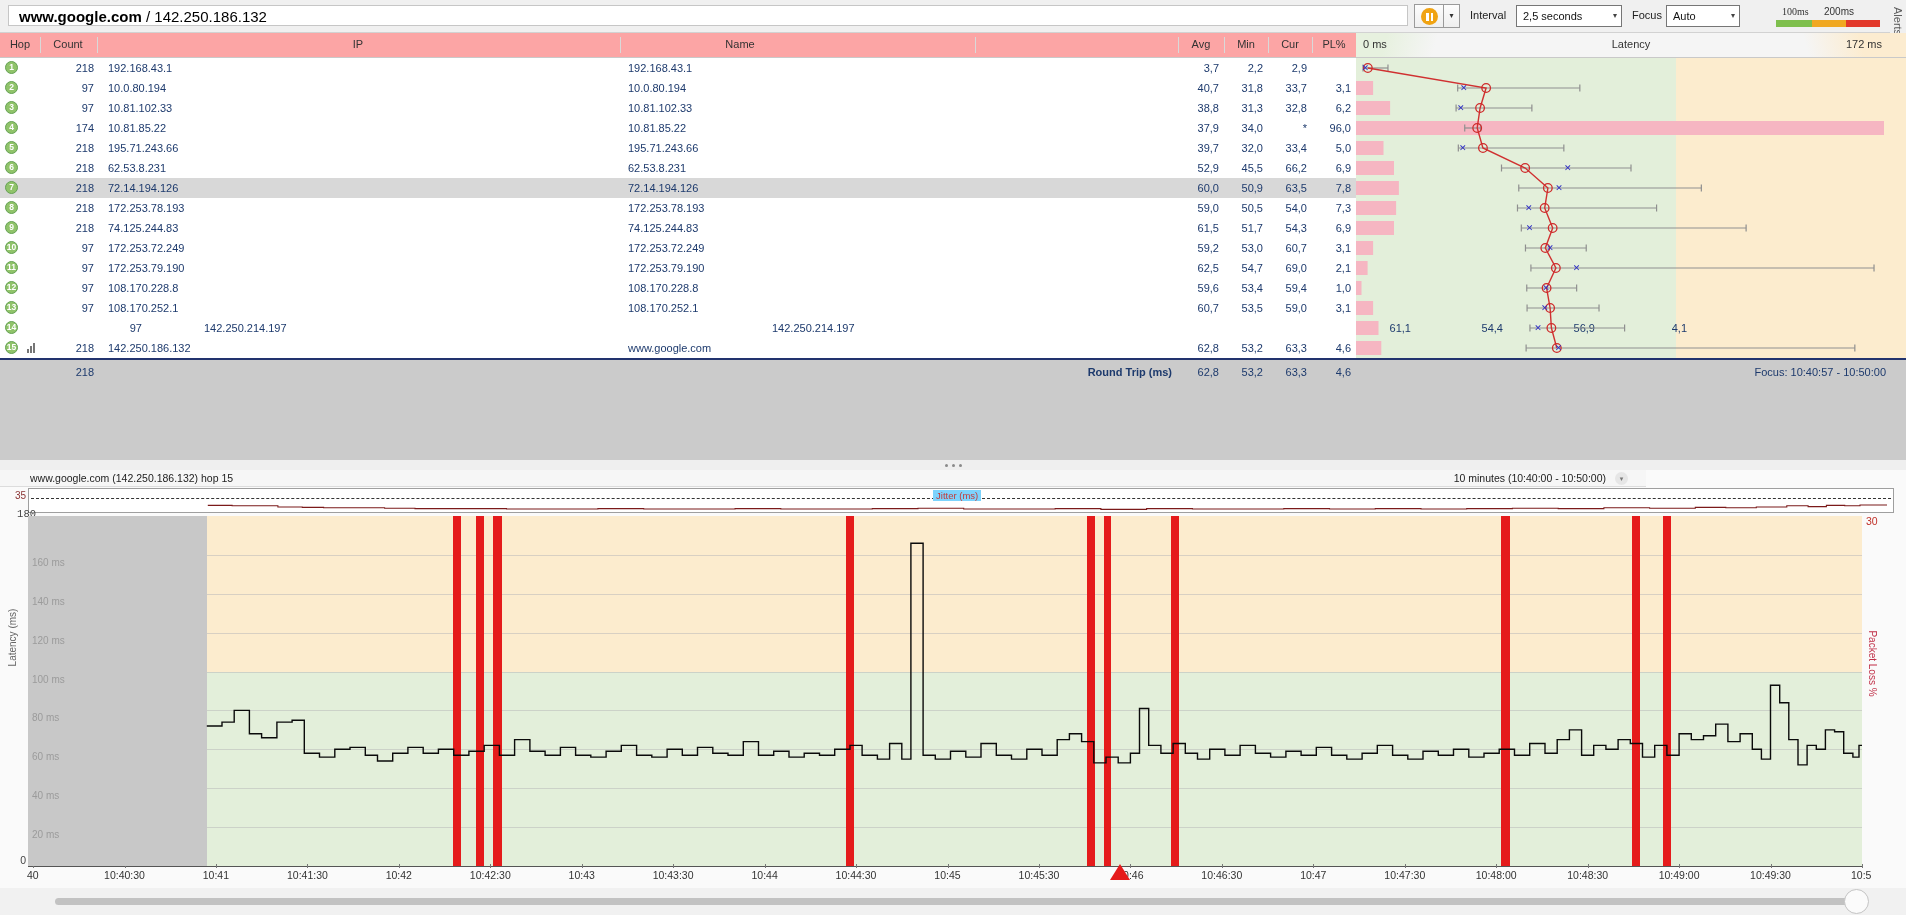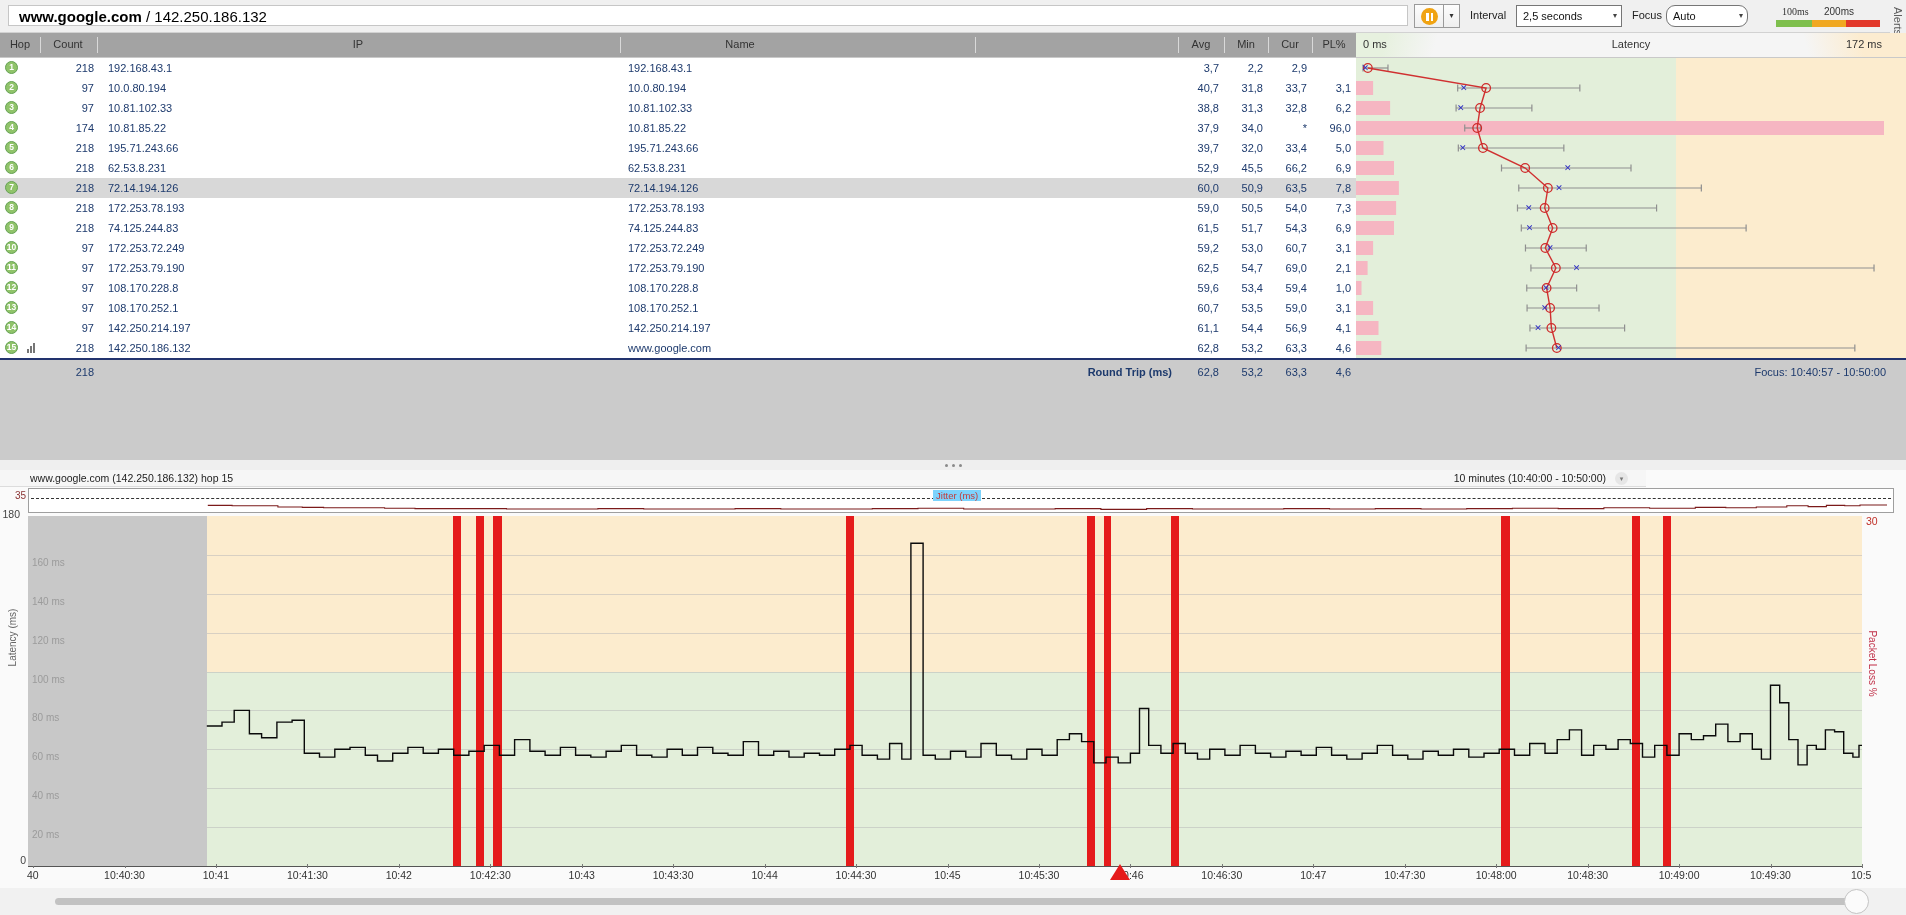--- a/index.html
+++ b/index.html
@@ -18,31 +18,31 @@
   #pause-caret{left:1443px;width:17px;text-align:center;line-height:22px;font-size:8px;color:#333;}
   .pause-circle{position:absolute;left:6px;top:3px;width:17px;height:17px;border-radius:50%;
                 background:#f0a312;display:flex;align-items:center;justify-content:center;gap:2px;}
   .pause-circle i{display:block;width:2.5px;height:8px;background:#fff;}
   .tlabel{position:absolute;top:9px;font-size:11px;color:#222;}
   #lbl-interval{left:1470px;}
   #lbl-focus{left:1632px;}
   .selectbox{position:absolute;top:5px;height:22px;background:#fff;border:1px solid #767676;
              box-sizing:border-box;font-size:11px;color:#111;line-height:20px;padding-left:6px;}
   #sel-interval{left:1516px;width:106px;}
-  #sel-focus{left:1666px;width:82px;border-radius:9px;}
+  #sel-focus{left:1666px;width:74px;}
   .sel-caret{position:absolute;right:4px;top:0;font-size:8px;color:#444;line-height:20px;}
   .leg-lab{position:absolute;top:6px;font-size:10px;color:#333;}
   #leg-100{left:1782px;font-family:Liberation Serif, serif;}#leg-200{left:1824px;}
   #legend-bar{position:absolute;left:1776px;top:20px;width:104px;height:7px;display:flex;}
   #legend-bar i{display:block;height:7px;}
   #alerts-tab{position:absolute;right:0;top:0;width:16px;height:54px;background:#f0f0f0;}
   #alerts-tab span{position:absolute;top:7px;right:2px;writing-mode:vertical-rl;font-size:11px;color:#5a5a5a;}
 
   
-  #thead{position:absolute;left:0;top:33px;width:1906px;height:25px;background:#a3a3a3;
+  #thead{position:absolute;left:0;top:33px;width:1906px;height:25px;background:#fca5a5;
          border-bottom:1px solid #c9c9c9;box-sizing:border-box;font-size:11px;color:#333;}
   .hlab{position:absolute;top:5px;transform:translateX(-50%);}
   .vsep{position:absolute;top:4px;height:16px;width:1px;background:#d9d9d9;}
   #lat-head{position:absolute;left:1356px;right:0;top:0;bottom:0;
      background:linear-gradient(105deg,#e7f1df 0px,#e7f1df 30px,rgba(245,245,245,0) 80px),
                 linear-gradient(255deg,#fcecd0 0px,#fcecd0 46px,rgba(245,245,245,0) 100px),#f5f5f5;}
   #lat-head .l{position:absolute;left:7px;top:5px;}
   #lat-head .c{position:absolute;left:50%;top:5px;transform:translateX(-50%);}
   #lat-head .r{position:absolute;right:24px;top:5px;}
 
@@ -89,21 +89,21 @@
   #lp-chev{position:absolute;right:18px;top:2px;width:13px;height:13px;border-radius:50%;
            background:#e6e6e6;color:#777;font-size:7px;text-align:center;line-height:13px;}
 
   #jit-axis{position:absolute;left:6px;top:490px;width:20px;text-align:right;font-size:10px;color:#8b3535;}
   #jitter{position:absolute;left:28px;top:488px;width:1866px;height:25px;background:#fff;
           border:1px solid #9f9f9f;box-sizing:border-box;}
   #jit-dash{position:absolute;left:2px;right:2px;top:9px;border-top:1px dashed #333;}
   #jit-label{position:absolute;left:48.5%;top:1px;font-size:9.5px;color:#c23b3b;background:#7dd3fc;padding:0 3px;z-index:3;}
   #jitsvg{position:absolute;left:0;top:0;}
 
-  #ylab-top{position:absolute;left:0;top:508px;width:20px;text-align:right;font-size:10.5px;color:#444;}
+  #ylab-top{position:absolute;left:0;top:508px;width:36px;text-align:right;font-size:10.5px;color:#444;font-family:Liberation Mono, monospace;}
   #ylab-bot{position:absolute;left:0;top:854px;width:26px;text-align:right;font-size:10.5px;color:#444;}
   #ylab-title{position:absolute;left:-38px;top:632px;width:100px;text-align:center;
               transform:rotate(-90deg);font-size:10px;color:#666;}
   #rlab-top{position:absolute;left:1866px;top:515px;font-size:10.5px;color:#c03028;}
   #rlab-title{position:absolute;left:1812px;top:658px;width:120px;text-align:center;
               transform:rotate(90deg);font-size:10px;color:#c03048;}
 
   #plot{position:absolute;left:28px;top:516px;width:1834px;height:350px;
         border-bottom:1px solid #555;box-sizing:content-box;}
   #plot .zoneO{position:absolute;left:0;right:0;top:0;height:156px;background:#fcecce;}
@@ -337,21 +337,21 @@
           <span class="badge">13</span>
         </span>
         <span class="c-count">97</span>
         <span class="c-ip">108.170.252.1</span>
         <span class="c-name">108.170.252.1</span>
         <span class="c-num">60,7</span>
         <span class="c-num">53,5</span>
         <span class="c-num">59,0</span>
         <span class="c-num">3,1</span>
       </div>
-      <div class="hrow" style="top: 260px;">
+      <div class="hrow" style="top: 260px; gap: 48px;">
         <span class="c-hop">
           <span class="badge">14</span>
         </span>
         <span class="c-count">97</span>
         <span class="c-ip">142.250.214.197</span>
         <span class="c-name">142.250.214.197</span>
         <span class="c-num">61,1</span>
         <span class="c-num">54,4</span>
         <span class="c-num">56,9</span>
         <span class="c-num">4,1</span>

